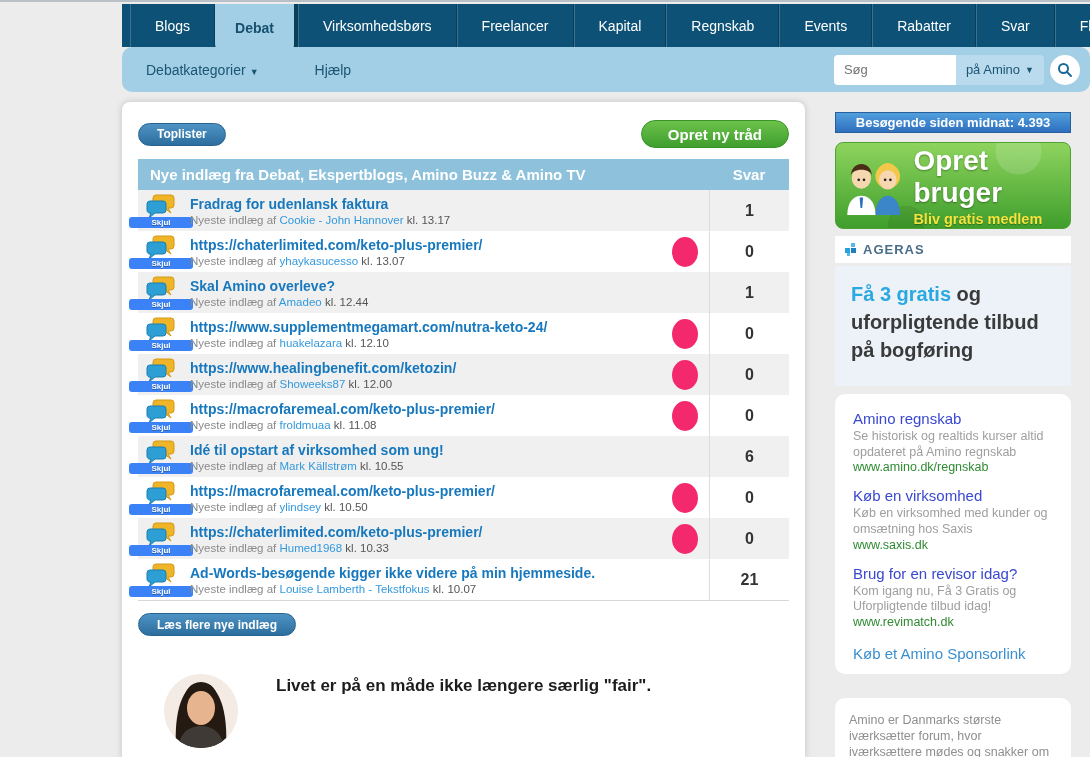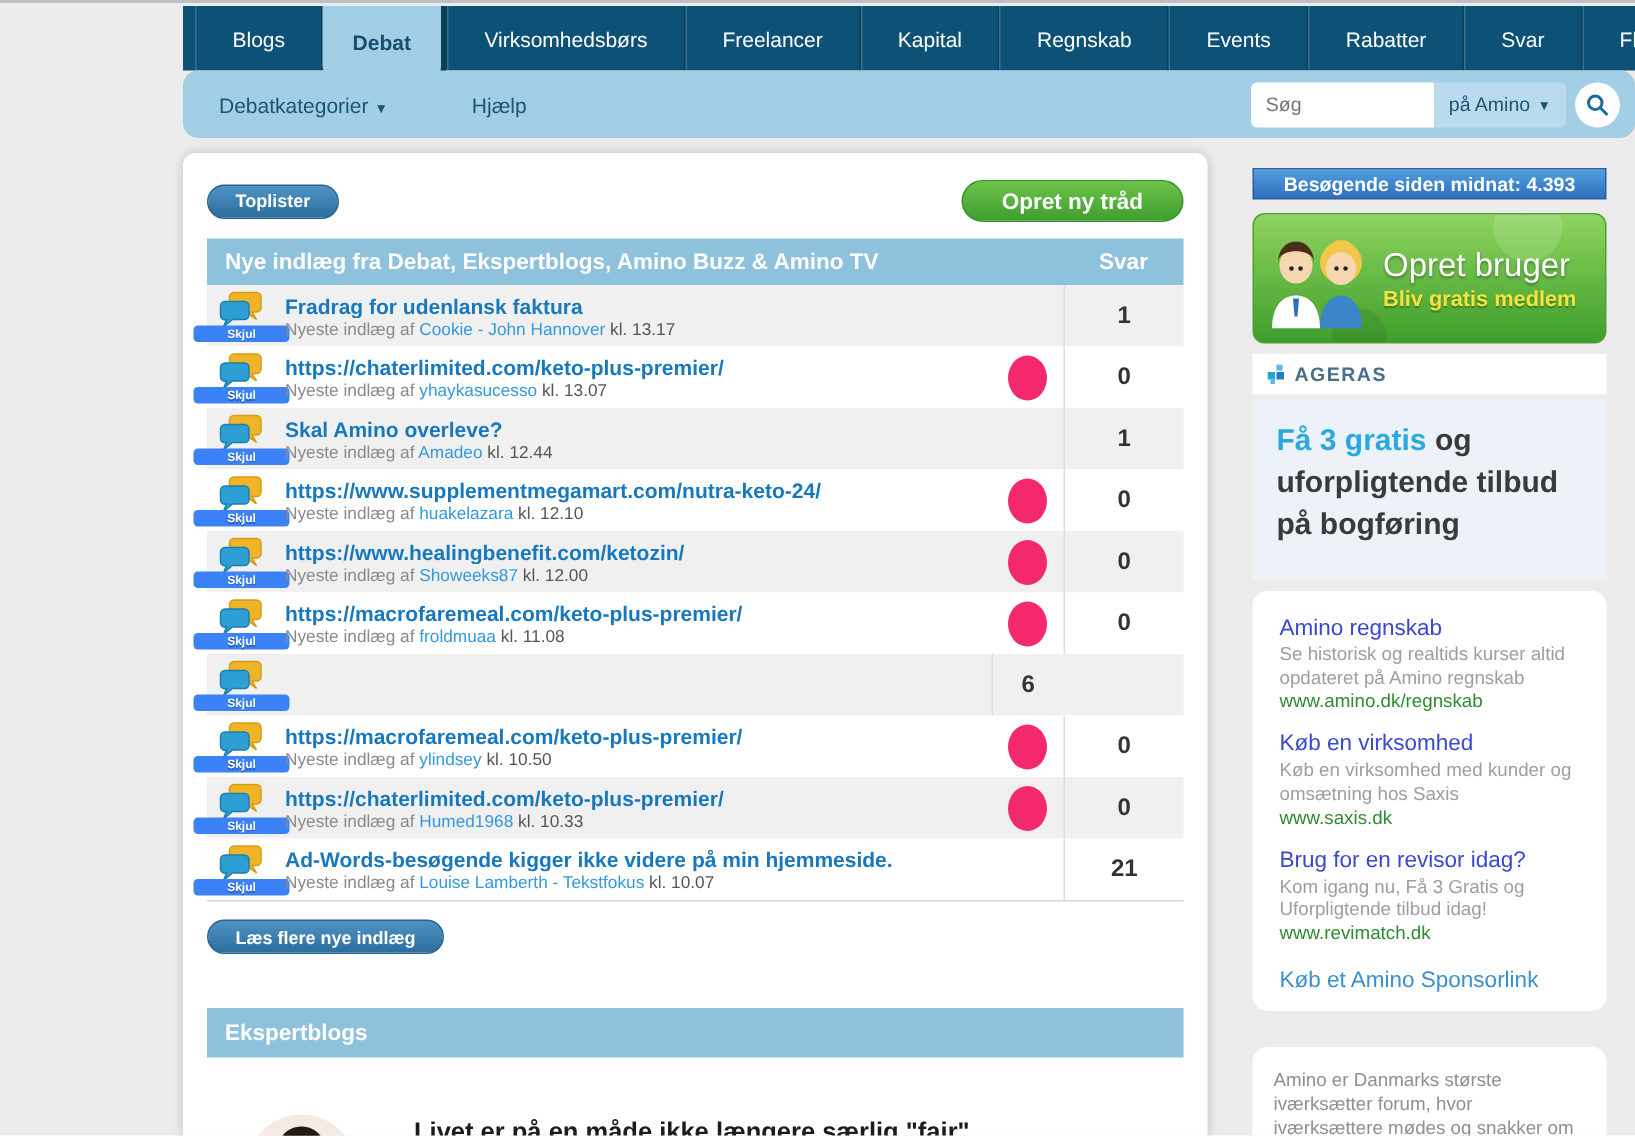--- a/index.html
+++ b/index.html
@@ -126,21 +126,21 @@
   }
   .signup-banner {
     margin-top:9px; height:87px; border-radius:8px; cursor:pointer;
     background:
       radial-gradient(circle 38px at 78% 10%, rgba(255,255,255,.14) 0 60%, transparent 61%),
       radial-gradient(circle 30px at 30% 95%, rgba(0,0,0,.08) 0 60%, transparent 61%),
       linear-gradient(#8ed45e,#3f9e2c);
     border:1px solid #4ea232; display:flex; align-items:center; padding:0 6px;
   }
   .signup-text { margin-left:8px; }
-  .signup-title { color:#fff; font-size:22px; font-weight:normal; text-shadow:0 1px 2px rgba(0,0,0,.35); }
+  .signup-title { color:#fff; font-size:28px; font-weight:bold; text-shadow:0 1px 2px rgba(0,0,0,.35); }
   .signup-sub { color:#f5e33f; font-size:14.5px; font-weight:bold; margin-top:2px; text-shadow:0 1px 1px rgba(0,0,0,.3); }
   .ageras-bar {
     margin-top:7px; height:27px; background:#fff; display:flex;
     align-items:center; padding-left:10px; cursor:pointer;
   }
   .ageras-label { color:#4a6e8a; font-weight:bold; font-size:13px; letter-spacing:1px; margin-left:5px; }
   .offer-panel { margin-top:3px; background:#ecf2f7; padding:14px 16px 22px 16px; cursor:pointer; }
   .offer-text { font-size:20px; font-weight:bold; color:#3a3a3a; line-height:1.4; }
   .offer-text .hl { color:#2aa9e1; }
   .sponsor-panel { margin-top:8px; background:#fff; border-radius:10px; padding:16px 18px 12px 18px; }
@@ -319,20 +319,24 @@
         <div class="count-col">0</div>
       </div>
       <div class="thread-row alt">
         <div class="icon-col">
           <svg width="30" height="25" viewBox="0 0 30 25">
             <path d="M10 1 h15 a3 3 0 0 1 3 3 v7 a3 3 0 0 1 -3 3 h-3 l3 5 l-7 -5 h-8 a3 3 0 0 1 -3 -3 v-7 a3 3 0 0 1 3 -3 Z" fill="#f0b429" stroke="#d69a16"></path>
             <path d="M4 7 h13 a3 3 0 0 1 3 3 v6 a3 3 0 0 1 -3 3 h-8 l-6 5 l2 -5 a3 3 0 0 1 -4 -3 v-6 a3 3 0 0 1 3 -3 Z" fill="#2e9fd4" stroke="#1b7fae"></path>
           </svg>
           <div class="skjul-badge">Skjul</div>
         </div>
+        <div class="text-col">
+          <a class="thread-title">Idé til opstart af virksomhed som ung!</a>
+          <div class="thread-meta"><span>Nyeste indlæg af </span><a class="author">Mark Källstrøm</a><span class="time"> kl. 10.55</span></div>
+        </div>
         <div class="dot-col"></div>
         <div class="count-col">6</div>
       </div>
       <div class="thread-row">
         <div class="icon-col">
           <svg width="30" height="25" viewBox="0 0 30 25">
             <path d="M10 1 h15 a3 3 0 0 1 3 3 v7 a3 3 0 0 1 -3 3 h-3 l3 5 l-7 -5 h-8 a3 3 0 0 1 -3 -3 v-7 a3 3 0 0 1 3 -3 Z" fill="#f0b429" stroke="#d69a16"></path>
             <path d="M4 7 h13 a3 3 0 0 1 3 3 v6 a3 3 0 0 1 -3 3 h-8 l-6 5 l2 -5 a3 3 0 0 1 -4 -3 v-6 a3 3 0 0 1 3 -3 Z" fill="#2e9fd4" stroke="#1b7fae"></path>
           </svg>
           <div class="skjul-badge">Skjul</div>
@@ -377,21 +381,20 @@
         </div>
         <div class="dot-col"></div>
         <div class="count-col">21</div>
       </div>
     </div>
 
   <div class="load-more-row">
     <button class="pill-btn">Læs flere nye indlæg</button>
   </div>
 
-  <div class="section-bar">Ekspertblogs</div>
 
   <div class="article">
     <div class="avatar">
       <svg width="74" height="74" viewBox="0 0 74 74">
         <circle cx="37" cy="37" r="37" fill="#f3ebe4"></circle>
         <path d="M12 74 C10 38 18 10 37 9 C56 10 64 38 62 74 Z" fill="#241a12"></path>
         <ellipse cx="37" cy="34" rx="14" ry="17" fill="#e6b48f"></ellipse>
         <path d="M20 26 C22 12 52 12 54 26 C54 18 48 8 37 8 C26 8 20 18 20 26 Z" fill="#241a12"></path>
         <path d="M14 74 C16 58 26 52 37 52 C48 52 58 58 60 74 Z" fill="#3f3a36"></path>
       </svg>

